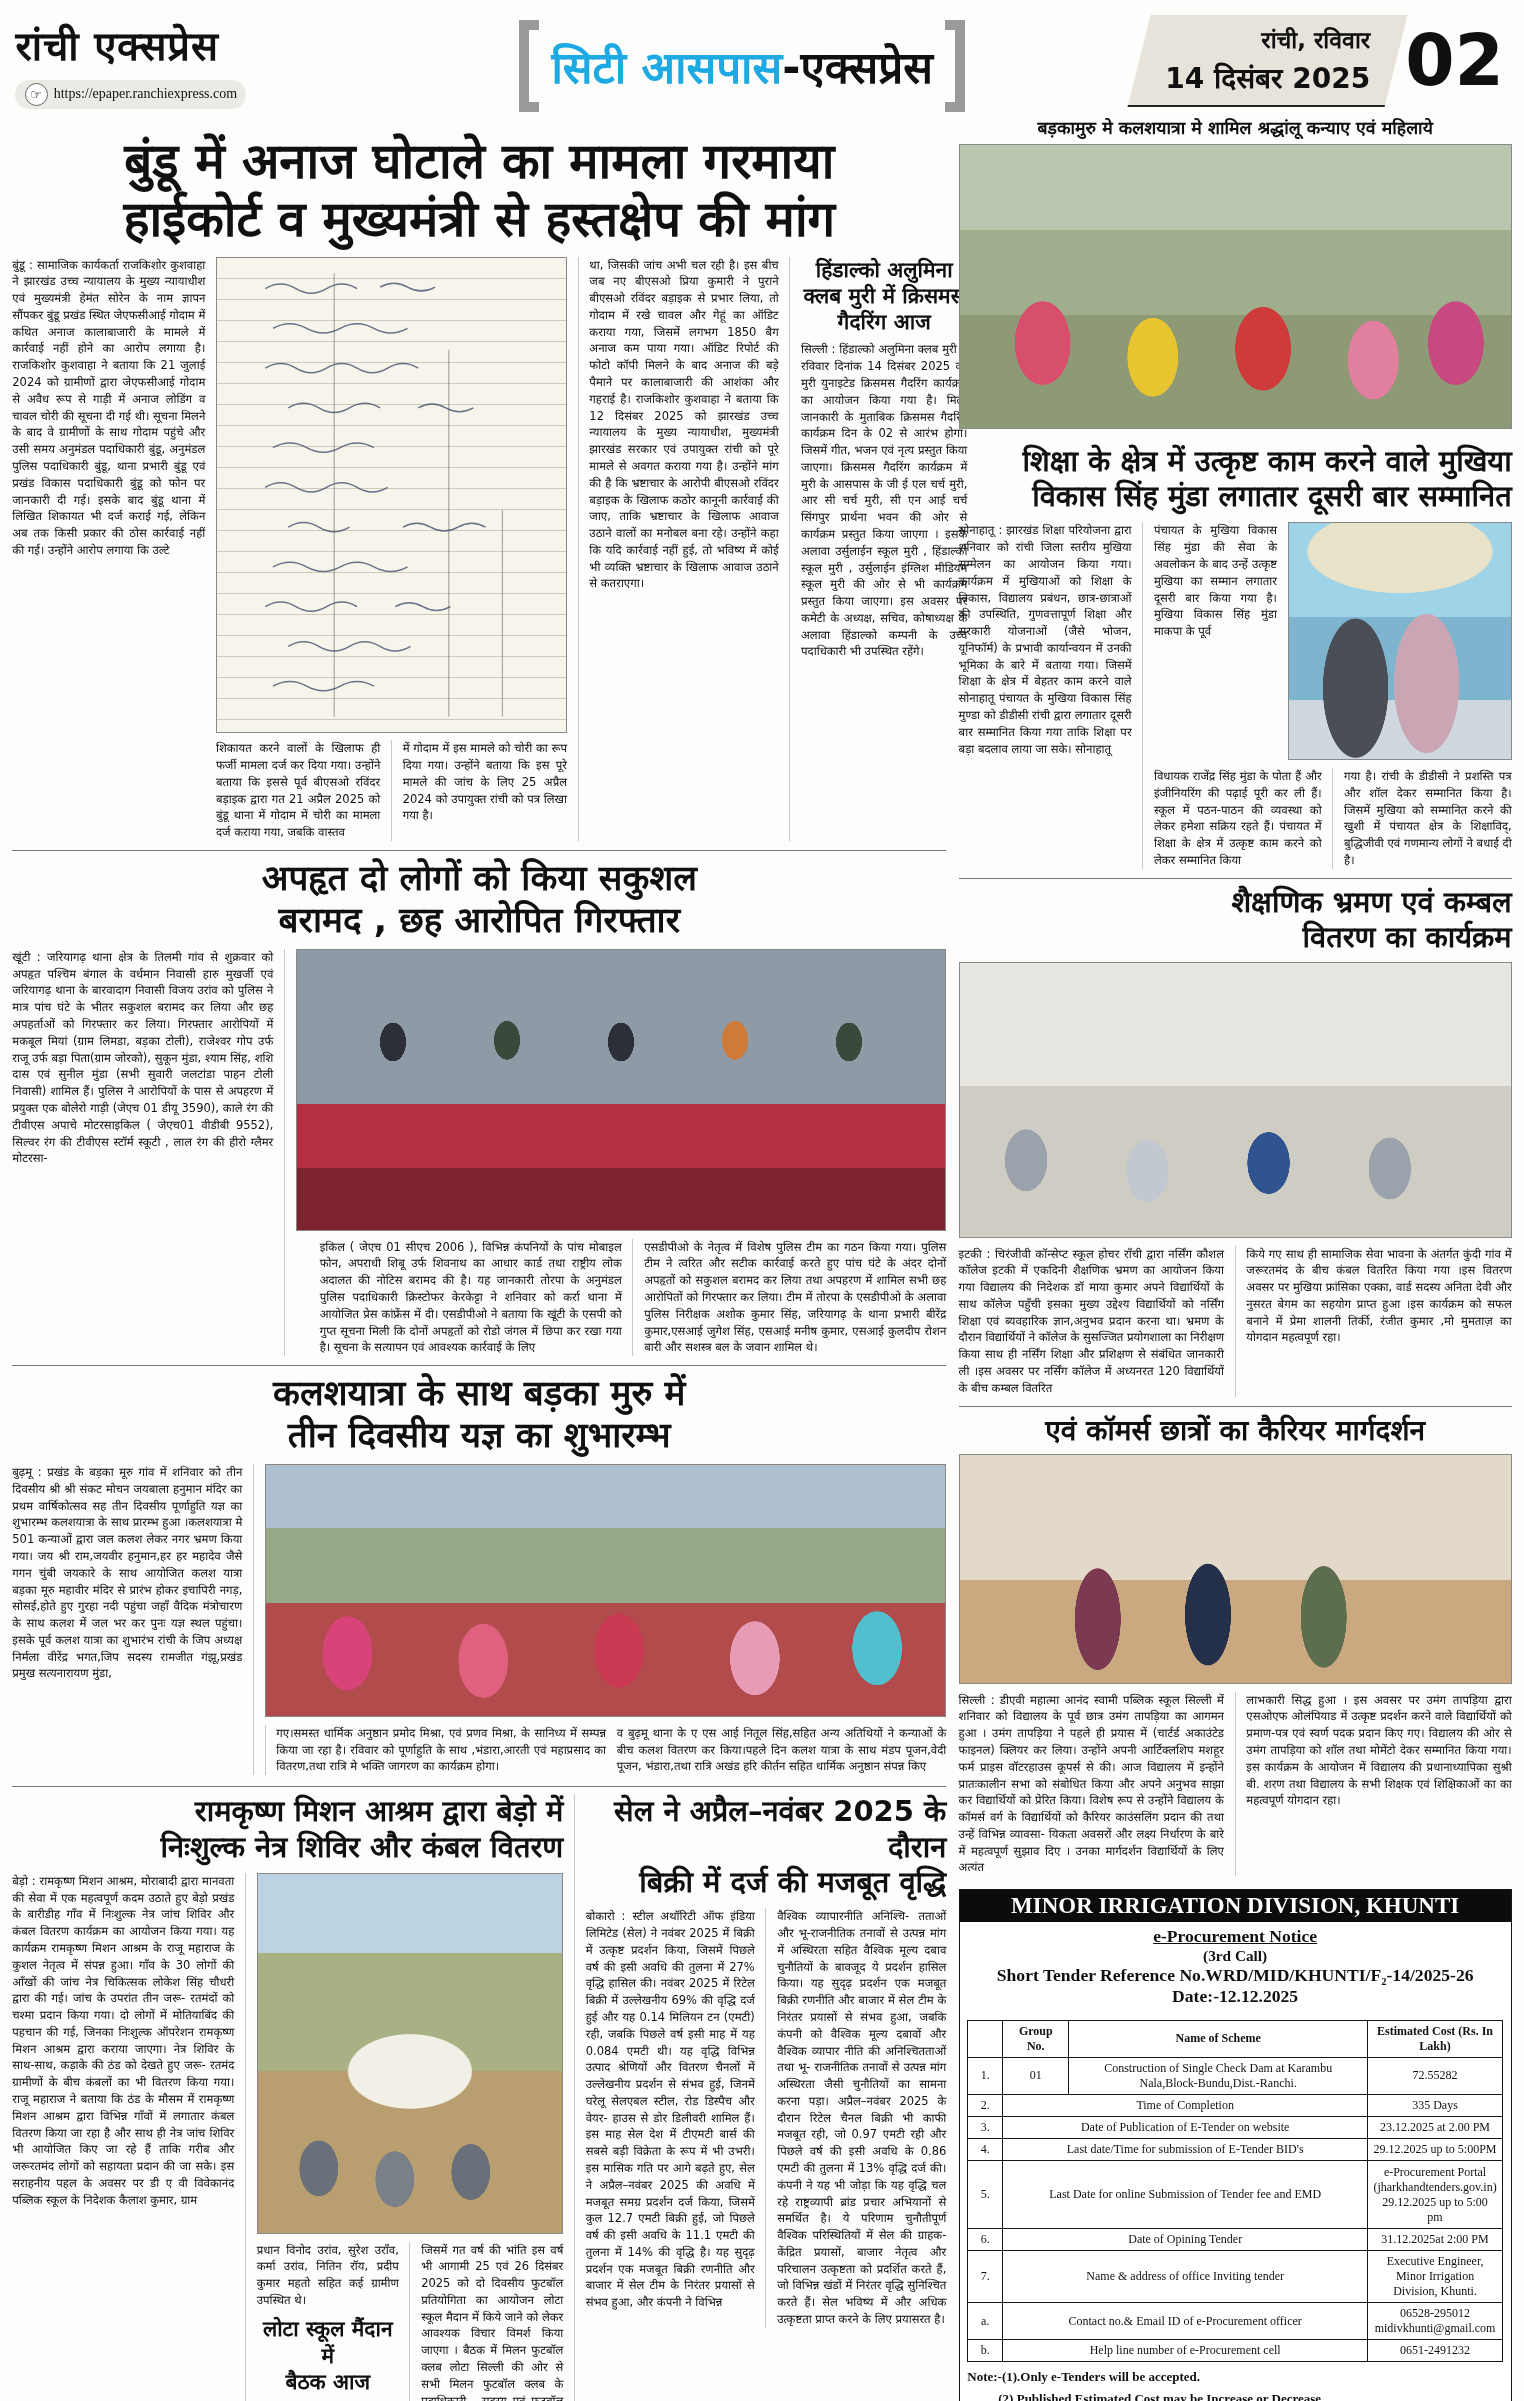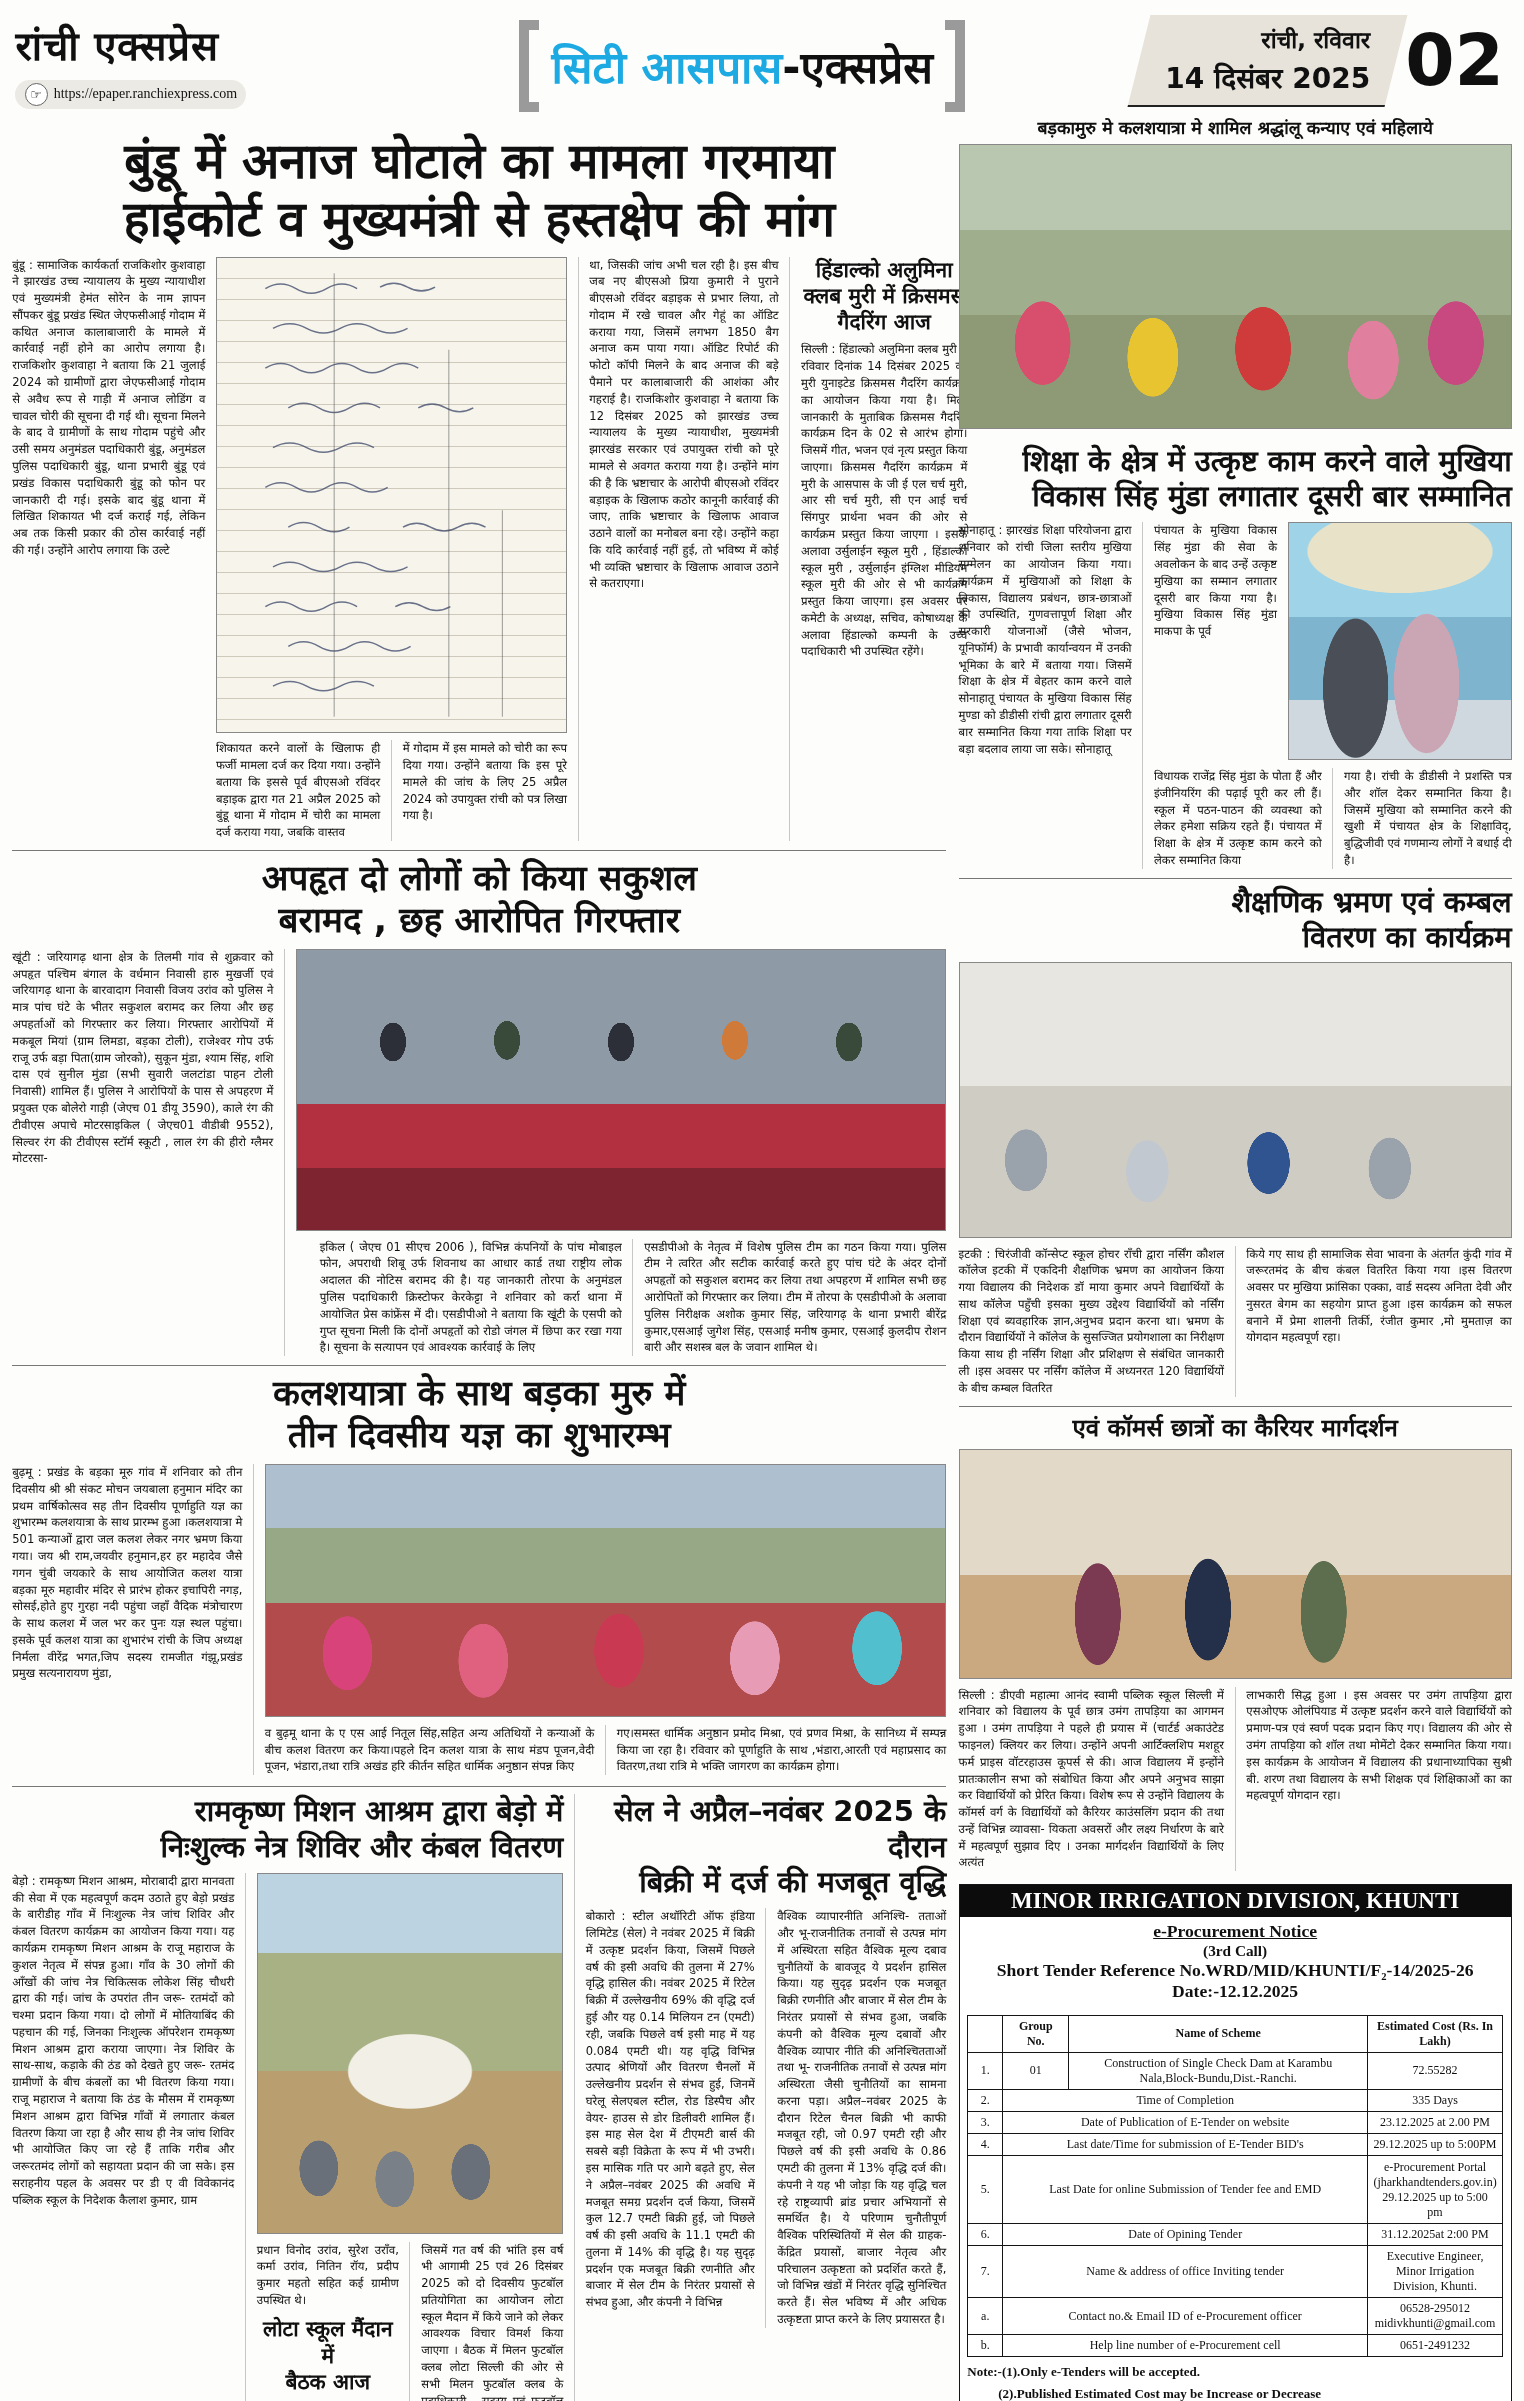--- a/index.html
+++ b/index.html
@@ -222,22 +222,22 @@
       </div>
 
       <div class="art rule-top">
         <div class="h-lg">कलशयात्रा के साथ बड़का मुरु  में</div>
         <div class="h-lg">तीन दिवसीय  यज्ञ का शुभारम्भ</div>
         <div class="body-row">
           <div class="tcol" style="width:230px; flex:none;">बुढ़मू : प्रखंड के बड़का मूरु गांव में शनिवार को  तीन दिवसीय श्री श्री संकट मोचन जयबाला हनुमान मंदिर का प्रथम वार्षिकोत्सव सह तीन दिवसीय पूर्णाहुति यज्ञ का शुभारम्भ कलशयात्रा के साथ प्रारम्भ हुआ ।कलशयात्रा मे 501 कन्याओं द्वारा जल कलश लेकर नगर भ्रमण किया गया। जय श्री राम,जयवीर हनुमान,हर हर महादेव जैसे गगन चुंबी जयकारे के साथ आयोजित कलश यात्रा  बड़का मूरु महावीर मंदिर से प्रारंभ होकर इचापिरी नगड़, सोसई,होते हुए गुरहा नदी पहुंचा जहाँ वैदिक मंत्रोचारण के साथ कलश में जल भर कर पुनः यज्ञ स्थल पहुंचा। इसके पूर्व कलश यात्रा का शुभारंभ रांची के जिप अध्यक्ष निर्मला वीरेंद्र भगत,जिप सदस्य रामजीत गंझू,प्रखंड प्रमुख सत्यनारायण मुंडा,</div>
           <div class="stack sep" style="flex:1;">
             <div class="photo ph-kalash"></div>
             <div class="body-row" style="margin-top:0;">
+              <div class="tcol sep" style="flex:1;">गए।समस्त धार्मिक अनुष्ठान प्रमोद मिश्रा, एवं प्रणव मिश्रा, के सानिध्य में सम्पन्न किया जा रहा है। रविवार को पूर्णाहुति के साथ ,भंडारा,आरती एवं महाप्रसाद का वितरण,तथा रात्रि मे  भक्ति जागरण का कार्यक्रम होगा।</div>
               <div class="tcol" style="flex:1;">व बुढ़मू थाना के ए एस आई नितूल सिंह,सहित अन्य अतिथियों ने कन्याओं के बीच कलश वितरण कर किया।पहले दिन कलश यात्रा के साथ मंडप पूजन,वेदी पूजन, भंडारा,तथा रात्रि अखंड हरि कीर्तन सहित धार्मिक अनुष्ठान संपन्न किए</div>
-              <div class="tcol sep" style="flex:1;">गए।समस्त धार्मिक अनुष्ठान प्रमोद मिश्रा, एवं प्रणव मिश्रा, के सानिध्य में सम्पन्न किया जा रहा है। रविवार को पूर्णाहुति के साथ ,भंडारा,आरती एवं महाप्रसाद का वितरण,तथा रात्रि मे  भक्ति जागरण का कार्यक्रम होगा।</div>
             </div>
           </div>
         </div>
       </div>
 
       <div class="body-row rule-top" style="margin-top:10.7px; padding-top:7.7px;">
         <div style="width:551px; flex:none;">
           <div class="h-md">रामकृष्ण मिशन आश्रम द्वारा बेड़ो में</div>
           <div class="h-md">निःशुल्क नेत्र शिविर और कंबल वितरण</div>
           <div class="body-row">
@@ -300,21 +300,21 @@
         <div class="h-md">शैक्षणिक भ्रमण एवं कम्बल</div>
         <div class="h-md">वितरण का कार्यक्रम</div>
         <div class="photo ph-students" style="margin-top:6.1px;"></div>
         <div class="body-row">
           <div class="tcol" style="flex:1;">इटकी : चिरंजीवी कॉन्सेप्ट स्कूल होचर राँची द्वारा नर्सिंग कौशल कॉलेज इटकी में एकदिनी शैक्षणिक भ्रमण का आयोजन किया गया विद्यालय की निदेशक डॉ माया कुमार अपने विद्यार्थियों के साथ कॉलेज पहुँची इसका मुख्य उद्देश्य विद्यार्थियों को नर्सिंग शिक्षा एवं ब्यवहारिक ज्ञान,अनुभव प्रदान करना था। भ्रमण के दौरान विद्यार्थियों ने कॉलेज के सुसज्जित प्रयोगशाला का निरीक्षण किया साथ ही नर्सिंग शिक्षा और प्रशिक्षण से संबंधित जानकारी ली ।इस अवसर पर नर्सिंग कॉलेज में अध्यनरत 120 विद्यार्थियों के बीच कम्बल वितरित</div>
           <div class="tcol sep" style="flex:1;">किये गए साथ ही सामाजिक सेवा भावना के अंतर्गत कुंदी गांव में जरूरतमंद के बीच कंबल वितरित किया गया ।इस वितरण अवसर पर मुखिया फ्रांसिका एक्का, वार्ड सदस्य अनिता देवी और नुसरत बेगम का सहयोग प्राप्त हुआ  ।इस कार्यक्रम को सफल बनाने में प्रेमा शालनी तिर्की, रंजीत कुमार ,मो मुमताज़  का योगदान महत्वपूर्ण रहा।</div>
         </div>
       </div>
 
       <div class="art rule-top">
-        <div class="h-sm" style="font-size:24px;">एवं कॉमर्स छात्रों का कैरियर मार्गदर्शन</div>
+        <div class="h-sm" style="font-size:28px;">एवं कॉमर्स छात्रों का कैरियर मार्गदर्शन</div>
         <div class="photo ph-dav" style="margin-top:6.1px;"></div>
         <div class="body-row">
           <div class="tcol" style="flex:1;">सिल्ली : डीएवी महात्मा आनंद स्वामी पब्लिक स्कूल सिल्ली में शनिवार को विद्यालय के पूर्व छात्र उमंग तापड़िया का आगमन हुआ । उमंग तापड़िया ने पहले ही प्रयास में (चार्टर्ड अकाउंटेड फाइनल) क्लियर कर लिया। उन्होंने अपनी आर्टिक्लशिप मशहूर फर्म प्राइस वॉटरहाउस कूपर्स से की। आज विद्यालय में इन्होंने प्रातःकालीन सभा को संबोधित किया और अपने अनुभव साझा कर विद्यार्थियों को प्रेरित किया। विशेष रूप से उन्होंने विद्यालय के कॉमर्स वर्ग के विद्यार्थियों को कैरियर काउंसलिंग प्रदान की तथा उन्हें विभिन्न व्यावसा- यिकता अवसरों और लक्ष्य निर्धारण के बारे में महत्वपूर्ण सुझाव दिए । उनका मार्गदर्शन विद्यार्थियों के लिए अत्यंत</div>
           <div class="tcol sep" style="flex:1;">लाभकारी सिद्ध हुआ । इस अवसर पर उमंग तापड़िया द्वारा एसओएफ ओलंपियाड में उत्कृष्ट प्रदर्शन करने वाले विद्यार्थियों को प्रमाण-पत्र एवं स्वर्ण पदक प्रदान किए गए। विद्यालय की ओर से उमंग तापड़िया को शॉल तथा मोमेंटो देकर सम्मानित किया गया। इस कार्यक्रम के आयोजन में विद्यालय की प्रधानाध्यापिका सुश्री बी. शरण तथा विद्यालय के सभी शिक्षक एवं शिक्षिकाओं का का महत्वपूर्ण योगदान रहा।</div>
         </div>
       </div>
 
       <div class="notice">
         <div class="mid-head">
           <div class="mid-title">MINOR IRRIGATION DIVISION, KHUNTI</div>

